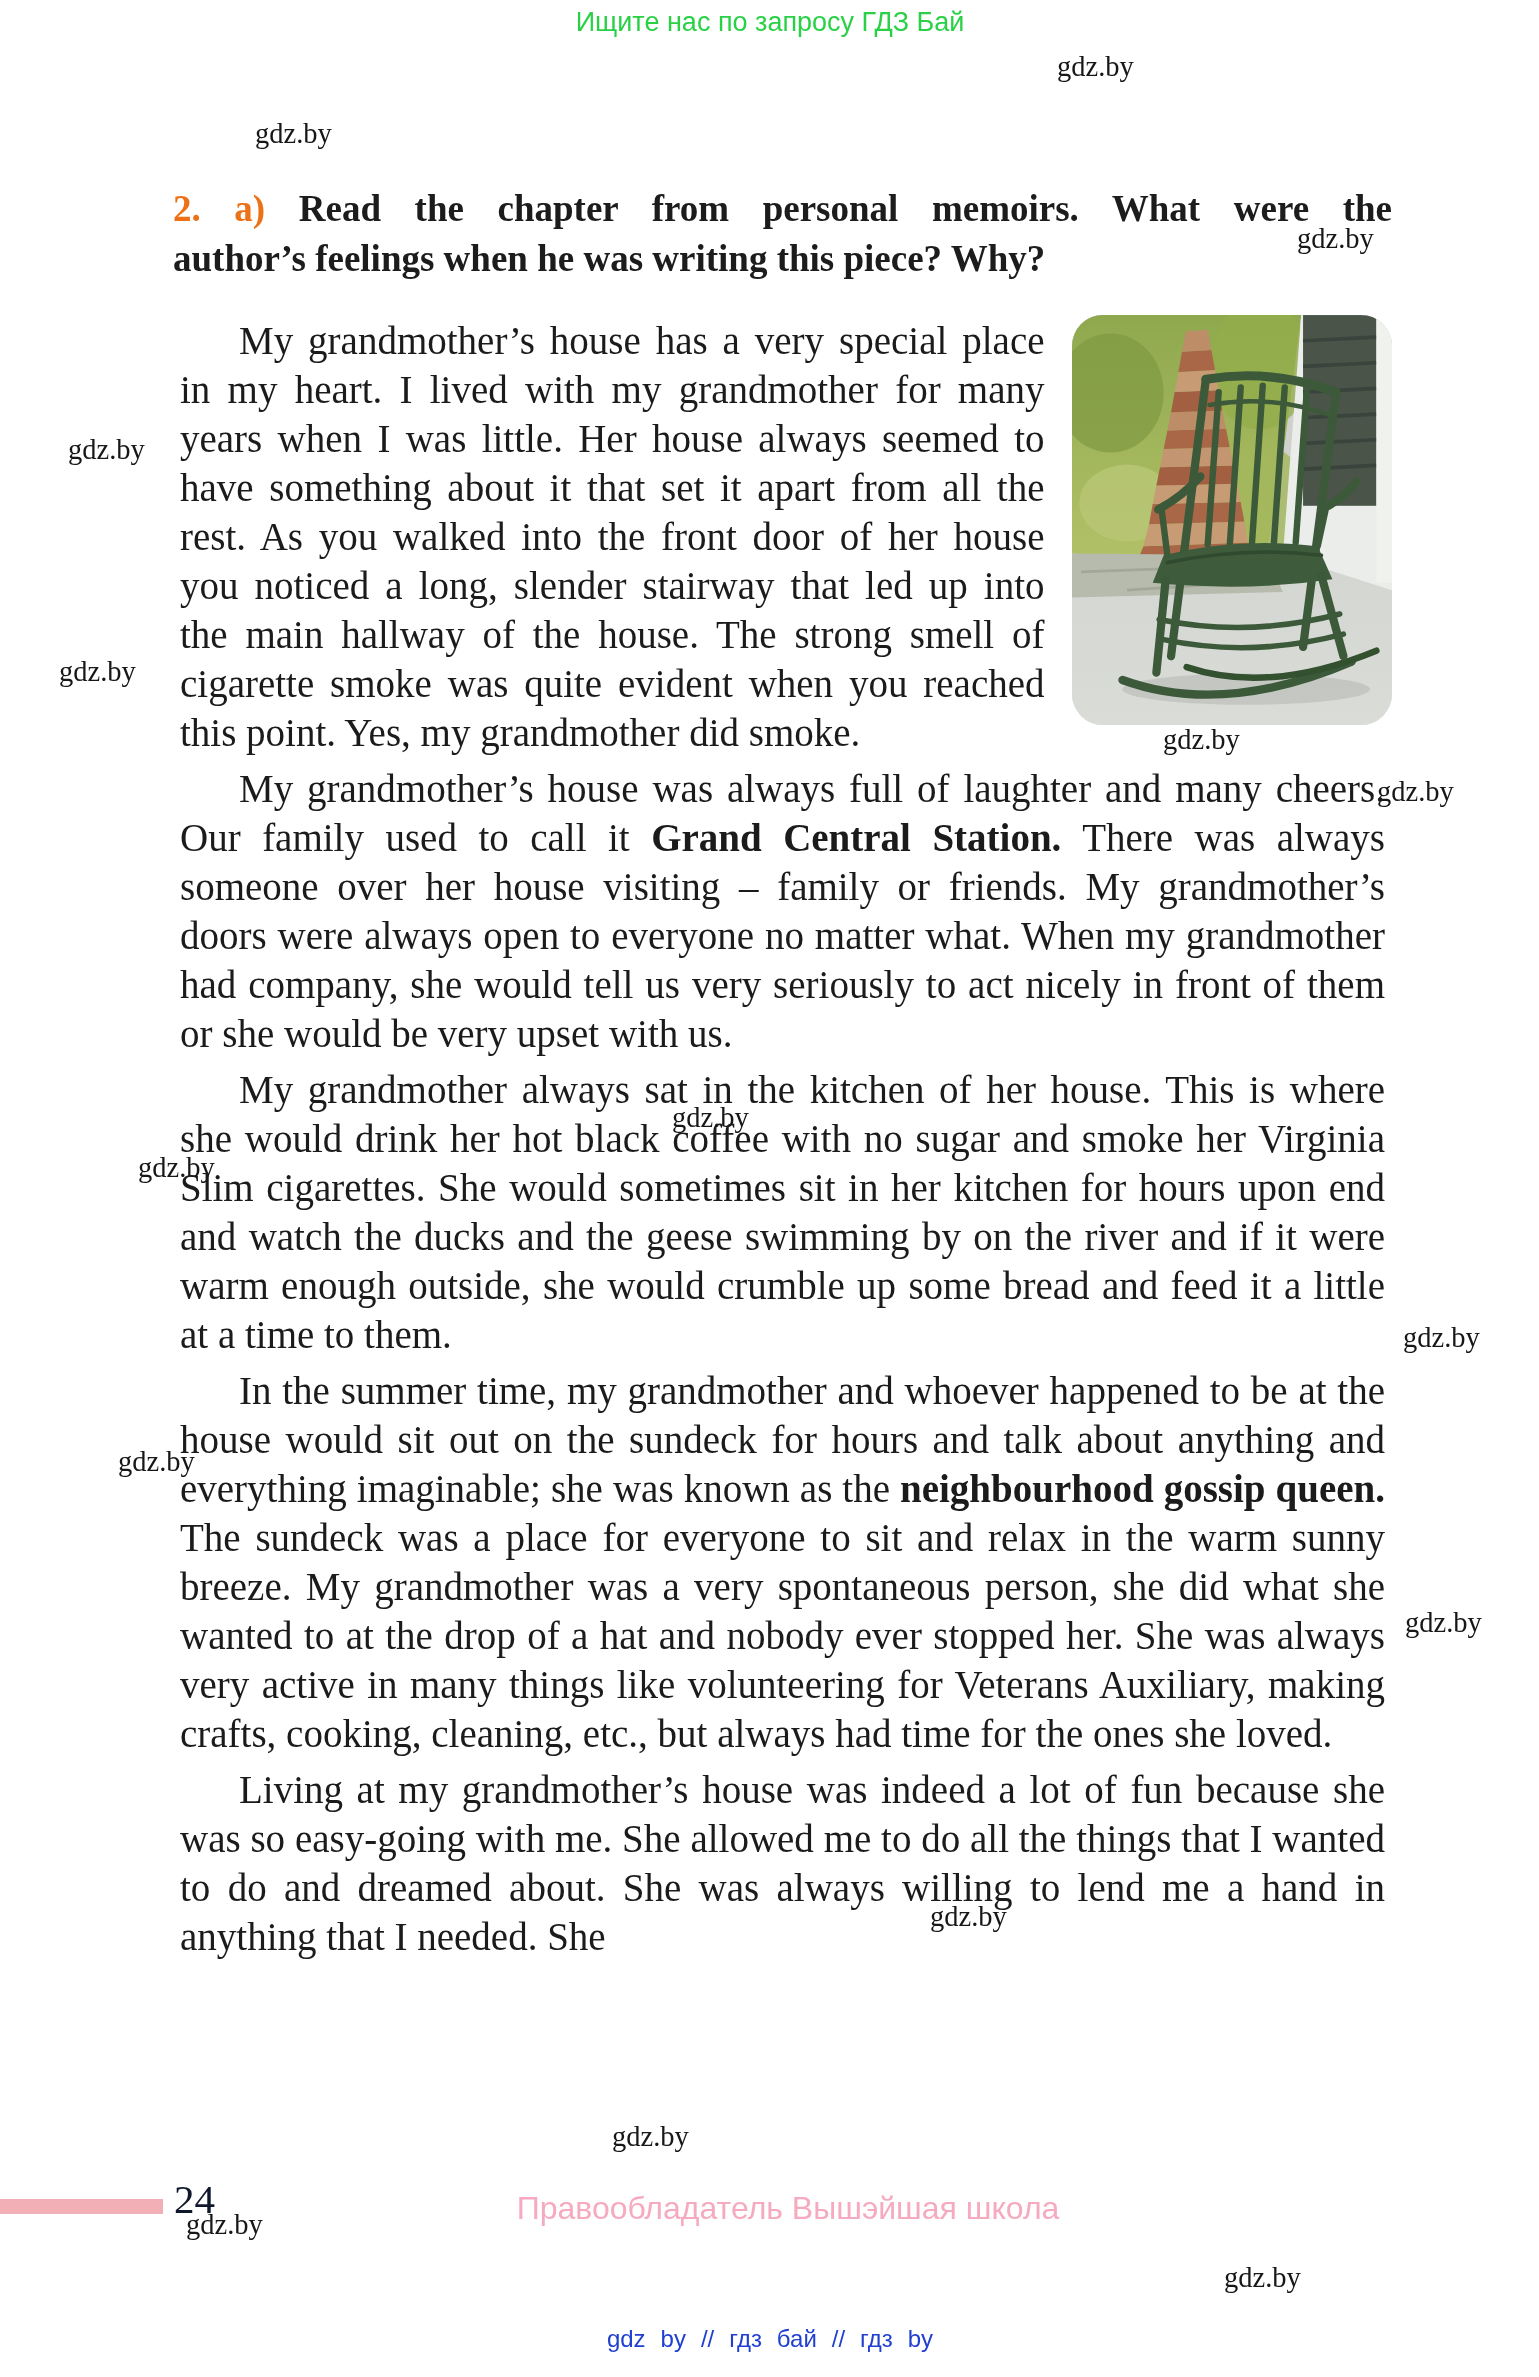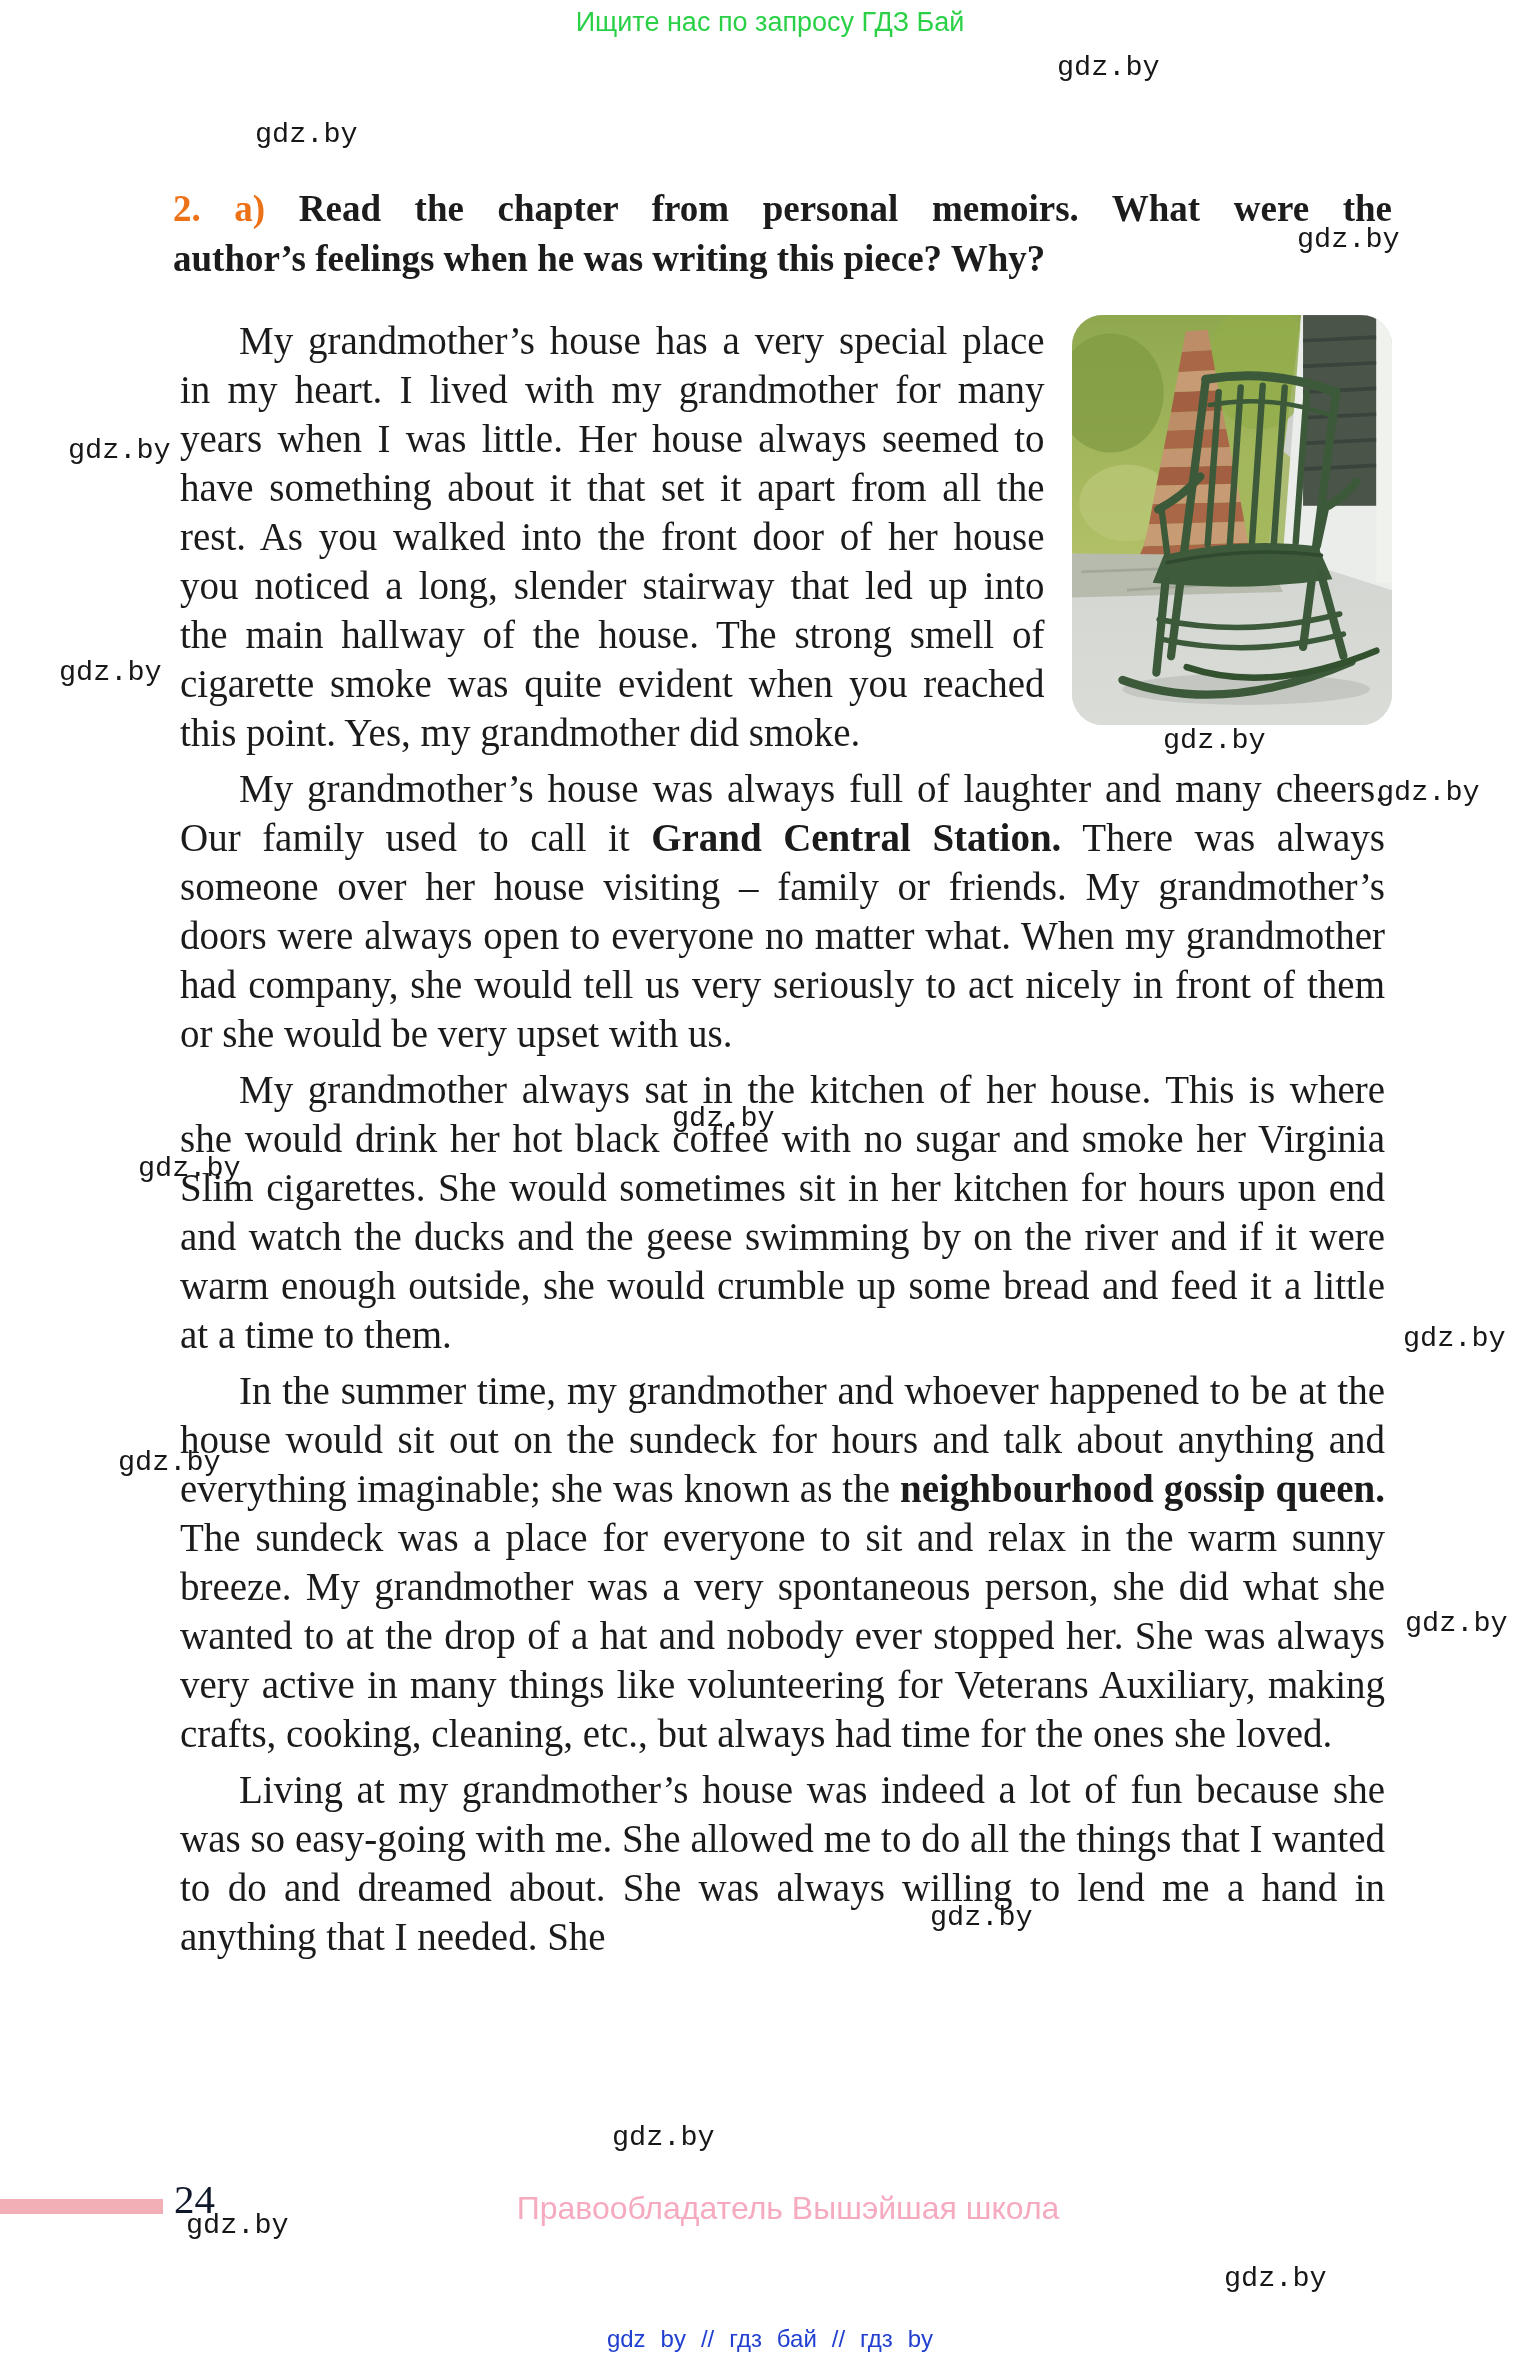--- a/index.html
+++ b/index.html
@@ -14,21 +14,21 @@
 
   .banner {
     position: absolute; top: 7.3px; left: 0; right: 0;
     text-align: center;
     font-family: "Liberation Sans", sans-serif;
     font-size: 27px; color: #2ad147;
   }
 
   .wm {
     position: absolute;
-    font-family: Liberation Mono, monospace;
+    font-family: Liberation Serif, serif;
     font-size: 28.5px; color: #171717;
     white-space: nowrap;
   }
 
   .heading {
     position: absolute; left: 173px; top: 184px; width: 1219px;
     font-family: Liberation Serif, serif;
     font-weight: bold; font-size: 37px; line-height: 50px;
     color: #1c1c1c;
   }

